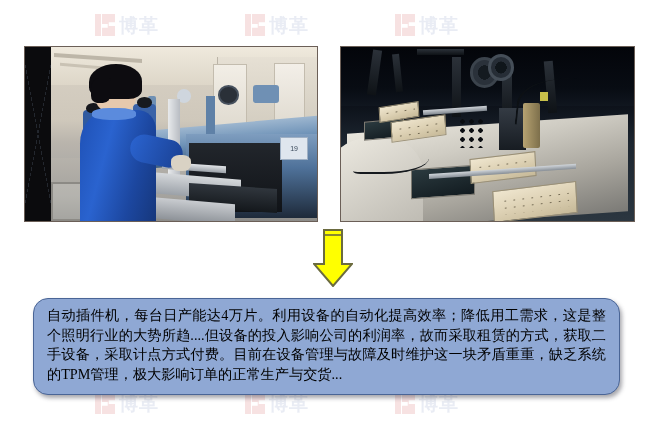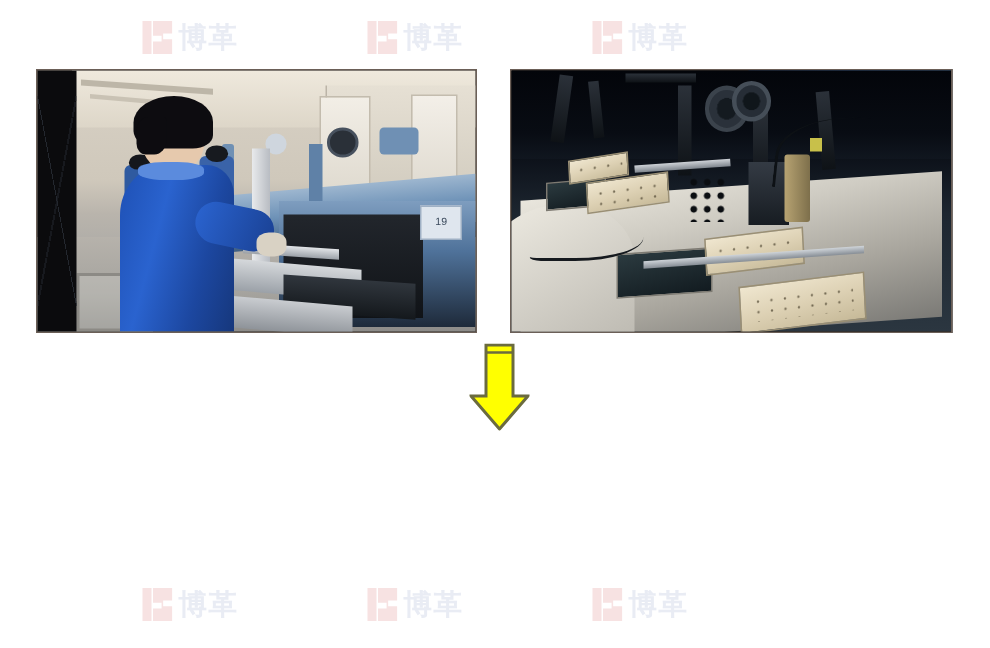--- a/index.html
+++ b/index.html
@@ -544,14 +544,17 @@
       <div id="R-cable1"></div>
       <div id="R-cable2"></div>
     </div>
   </div>
 
   <svg id="arrow" viewBox="0 0 40 58" aria-hidden="true">
     <polygon points="11,1 29,1 29,35 39,35 20,57 1,35 11,35" fill="#ffff00" stroke="#6b6b3f" stroke-width="2" stroke-linejoin="miter"></polygon>
     <line x1="11" y1="6" x2="29" y2="6" stroke="#6b6b3f" stroke-width="1.6"></line>
   </svg>
 
+  <div id="callout">
+    <p id="callout-text">自动插件机，每台日产能达4万片。利用设备的自动化提高效率；降低用工需求，这是整个照明行业的大势所趋....但设备的投入影响公司的利润率，故而采取租赁的方式，获取二手设备，采取计点方式付费。目前在设备管理与故障及时维护这一块矛盾重重，缺乏系统的TPM管理，极大影响订单的正常生产与交货...</p>
+  </div>
 
 </div>
 
 </body></html>

